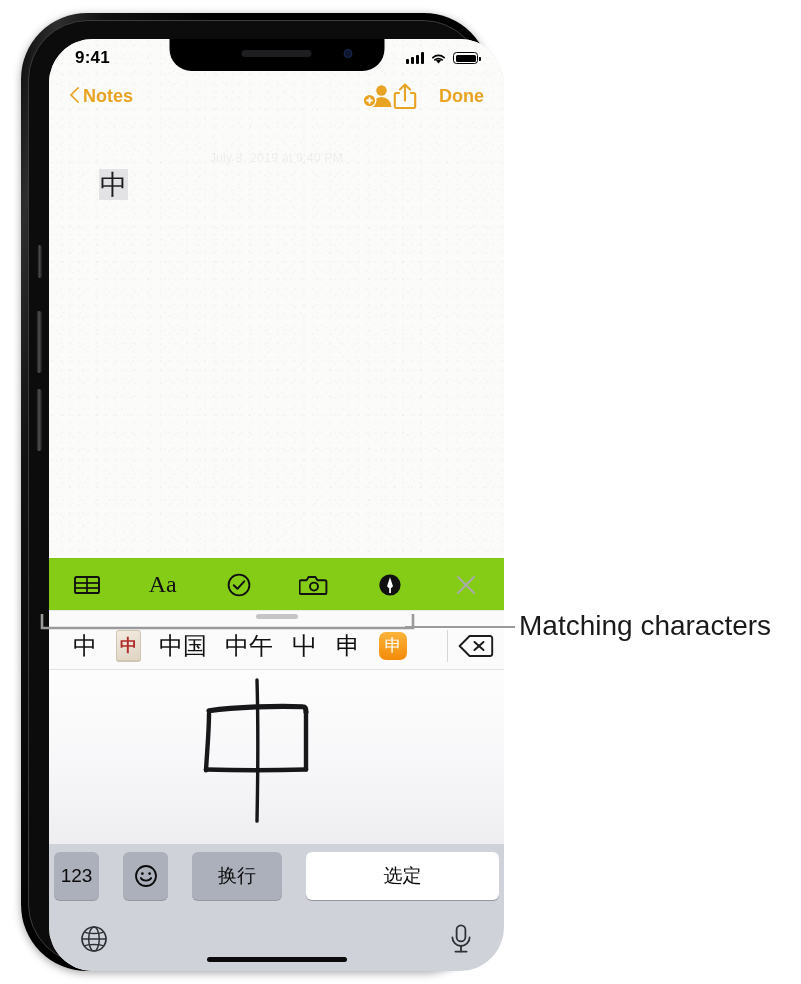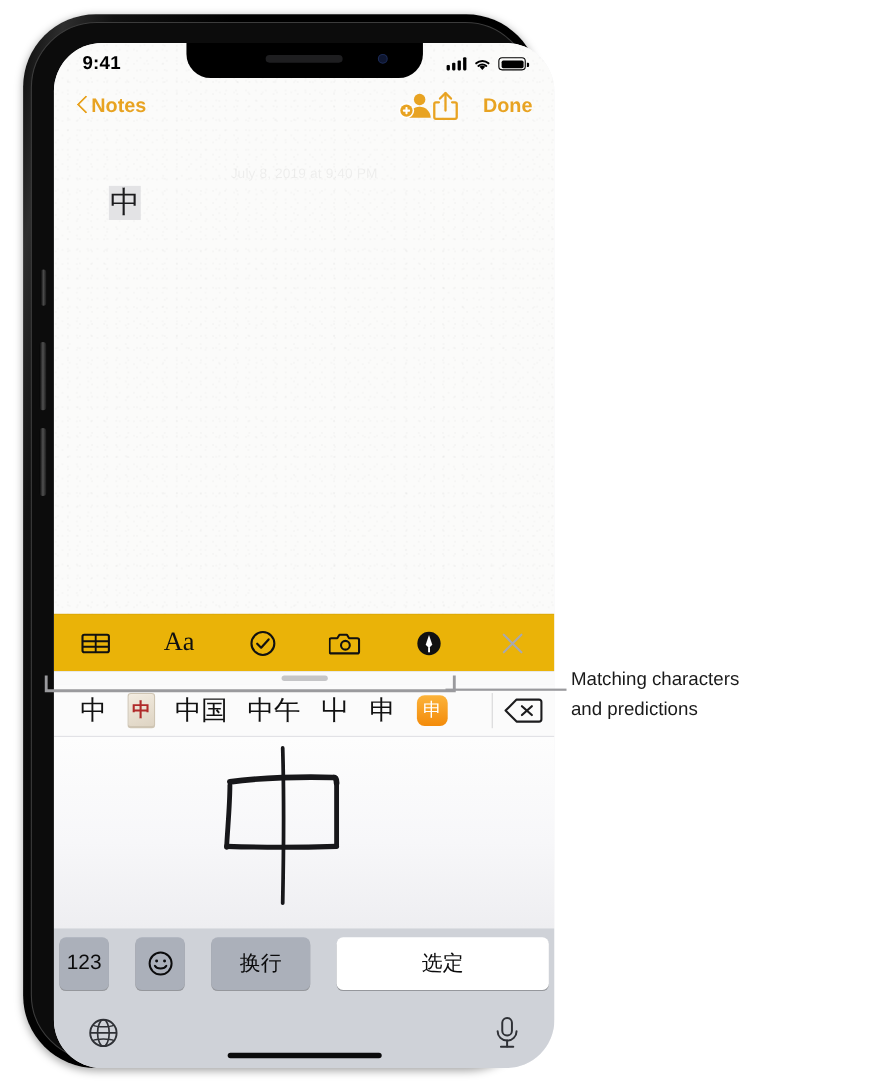--- a/index.html
+++ b/index.html
@@ -112,21 +112,21 @@
   .note-body { position: absolute; top: 130px; left: 50px; }
   .note-char {
     display:inline-block; font-size: 27px; line-height: 1.15;
     background: #e3e3e5; color:#1c1c1e; padding: 0 1px;
     font-family: "DejaVu Sans", sans-serif;
   }
 
   
   .note-toolbar {
     position: absolute; top: 519px; left: 0; right: 0; height: 52px;
-    background: #eab308;
+    background: #84cc16;
     display: flex; align-items: center;
     border-top: 1px solid rgba(0,0,0,.045);
   }
   .tb-item { flex: 1; display:flex; align-items:center; justify-content:center; cursor:pointer; }
 
   
   .grabber-row {
     position: absolute; top: 571px; left: 0; right: 0; height: 12px;
     background: #fafafa; display:flex; align-items:center; justify-content:center;
     border-top: 1px solid rgba(0,0,0,.07);
@@ -192,21 +192,21 @@
     display:flex; align-items:center; justify-content:space-between; padding: 0 30px; }
   .home-indicator { position:absolute; left:50%; transform:translateX(-50%); bottom:9px;
     width:140px; height:5px; border-radius:3px; background:#0b0b0c; }
 
   
   .bracket { position:absolute; z-index: 25; }
   .leader { position:absolute; left: 405px; top: 626px; width: 110px; height: 2px;
     background: #9a9a9d; z-index: 50; }
   .callout {
     position: absolute; left: 519px; top: 604px; width: 275px;
-    font-size: 17px; line-height: 1.6; color: #1a1a1a;
+    font-size: 28px; line-height: 1.6; color: #1a1a1a;
   }
 </style>
 </head>
 <body>
 
 <div id="stage">
 
   <div class="phone-frame">
     <div class="phone-inner-ring"></div>
     <div class="btn-silence"></div>
@@ -384,16 +384,15 @@
     </div>
   </div>
 
   <svg class="bracket" style="left:40px; top:612px; width:375px; height:24px;">
     <path d="M2 2 L2 16 L373 16 L373 2" stroke="#9a9a9d" stroke-width="2.6" fill="none"></path>
   </svg>
   <div class="leader"></div>
 
   <div class="callout">
     <div>Matching characters</div>
-    <div>and predictions</div>
   </div>
 
 </div>
 
 </body></html>

